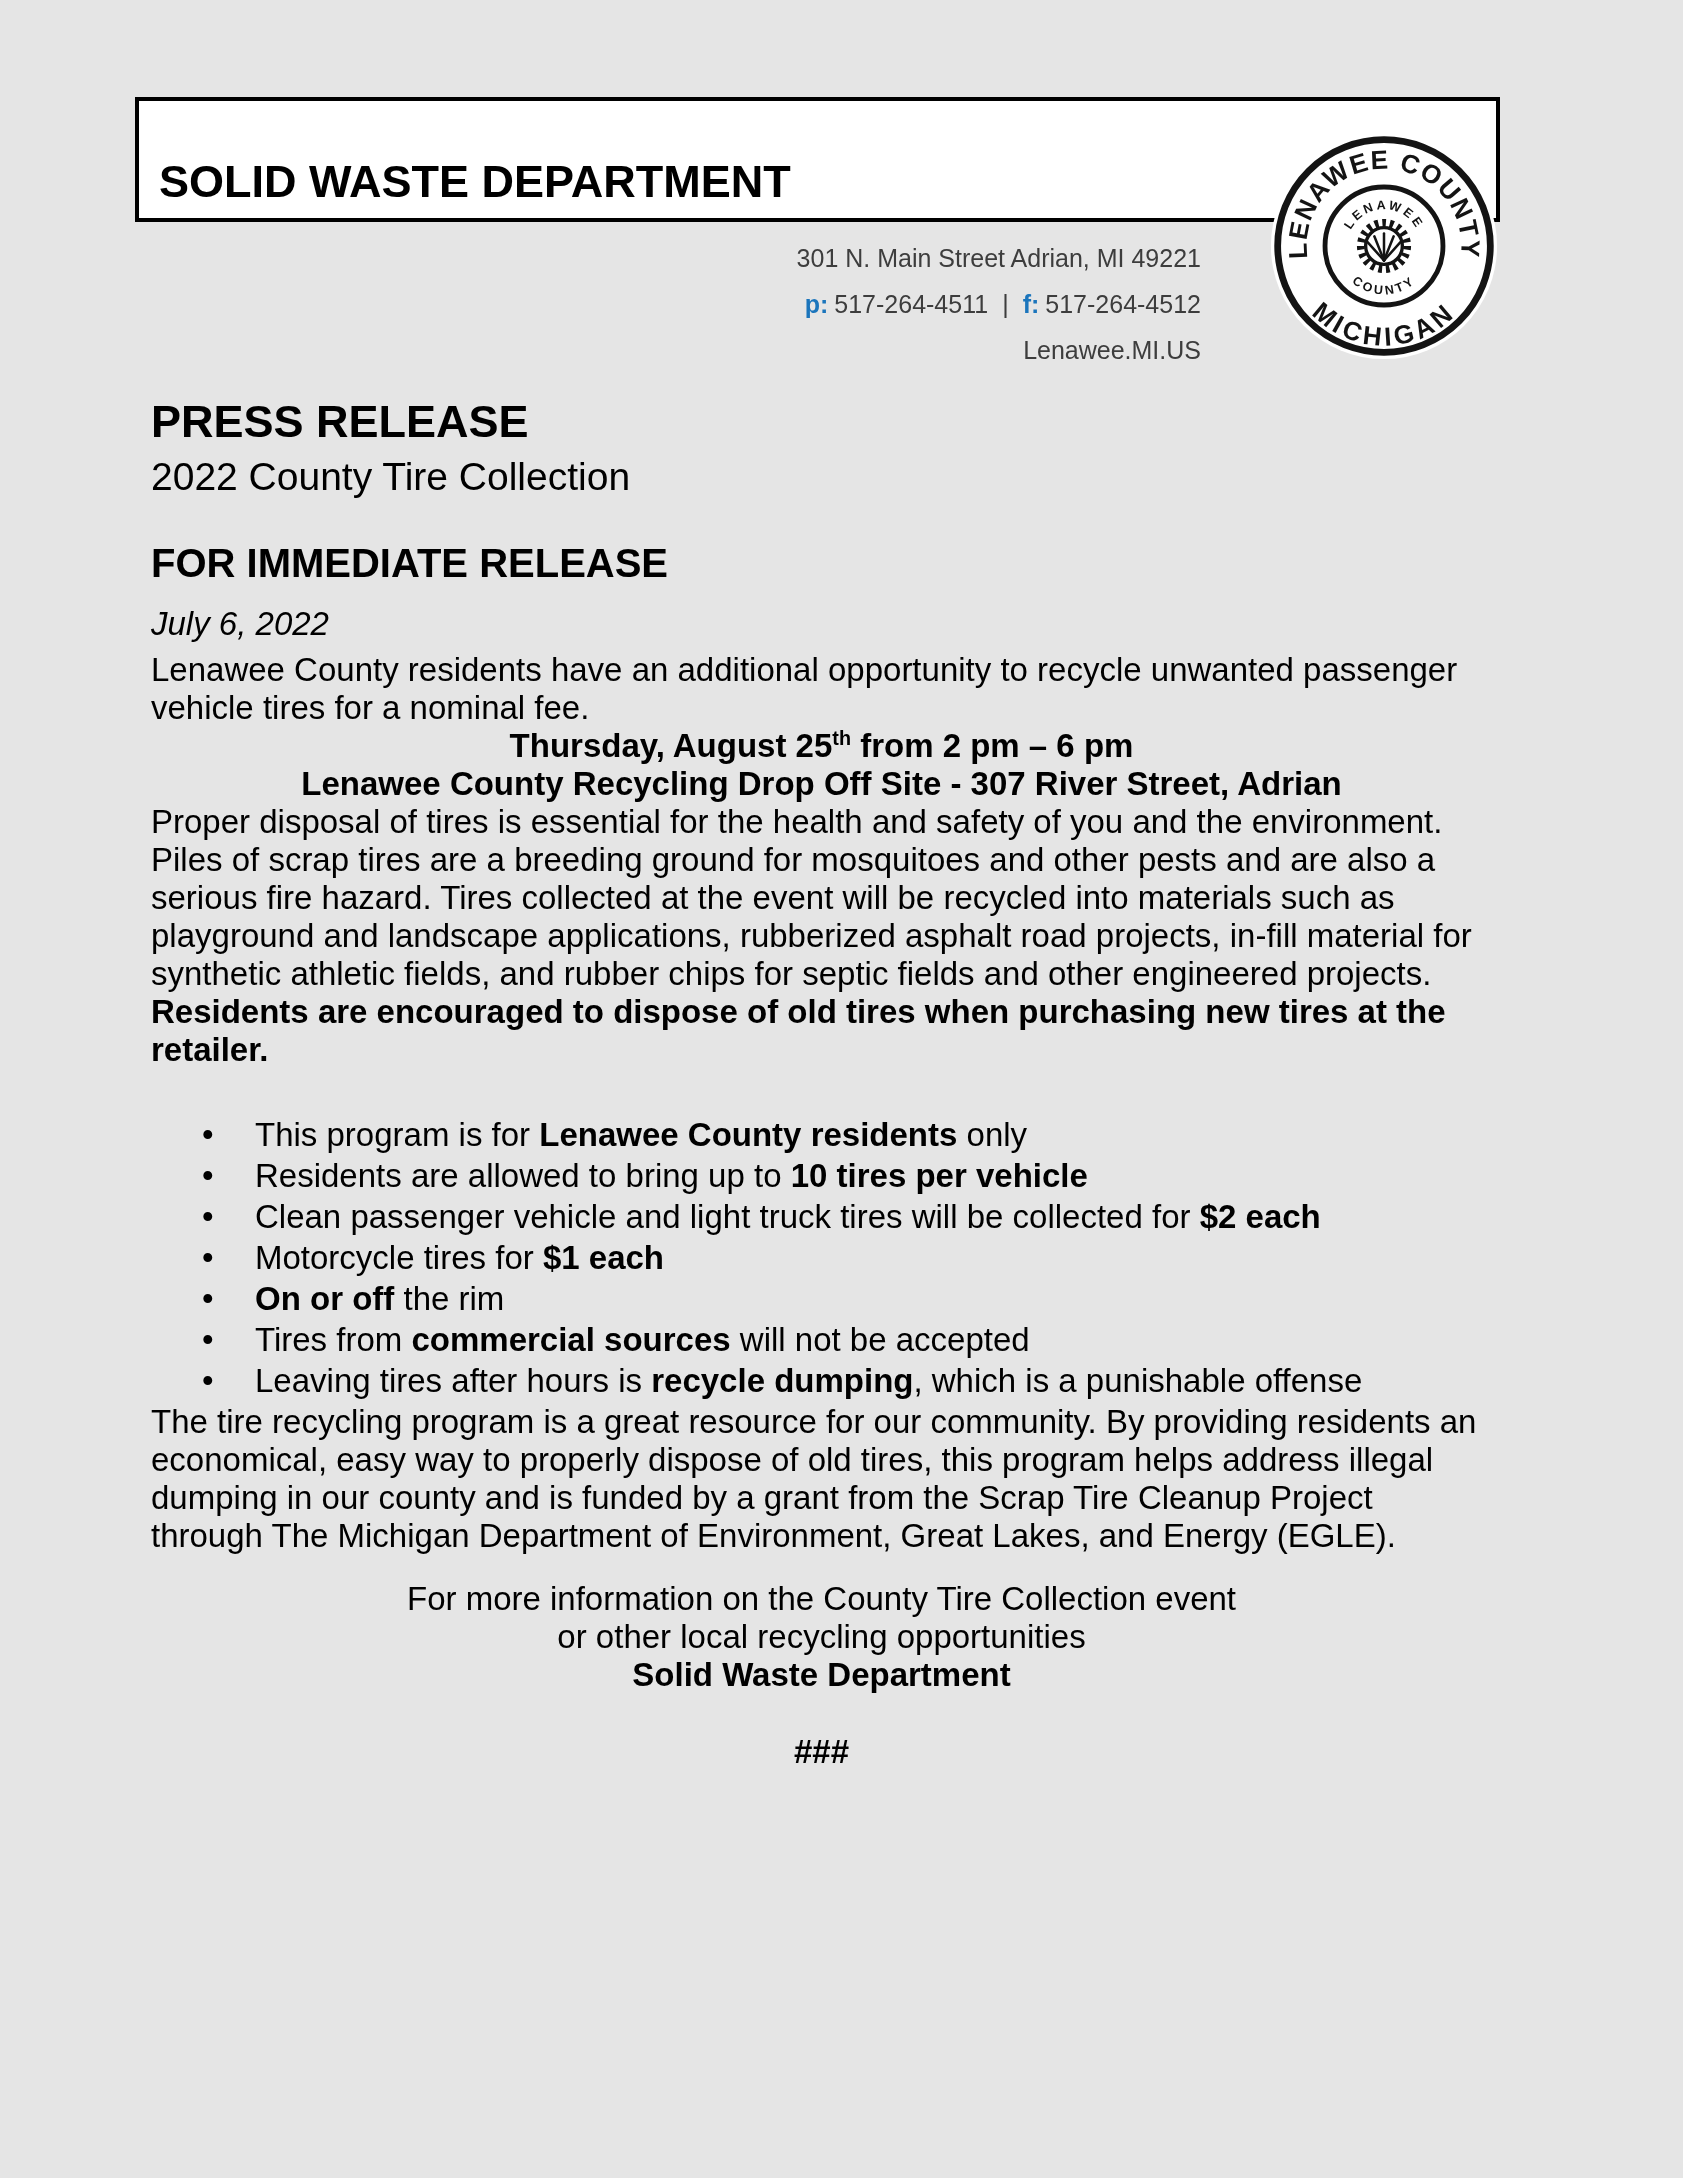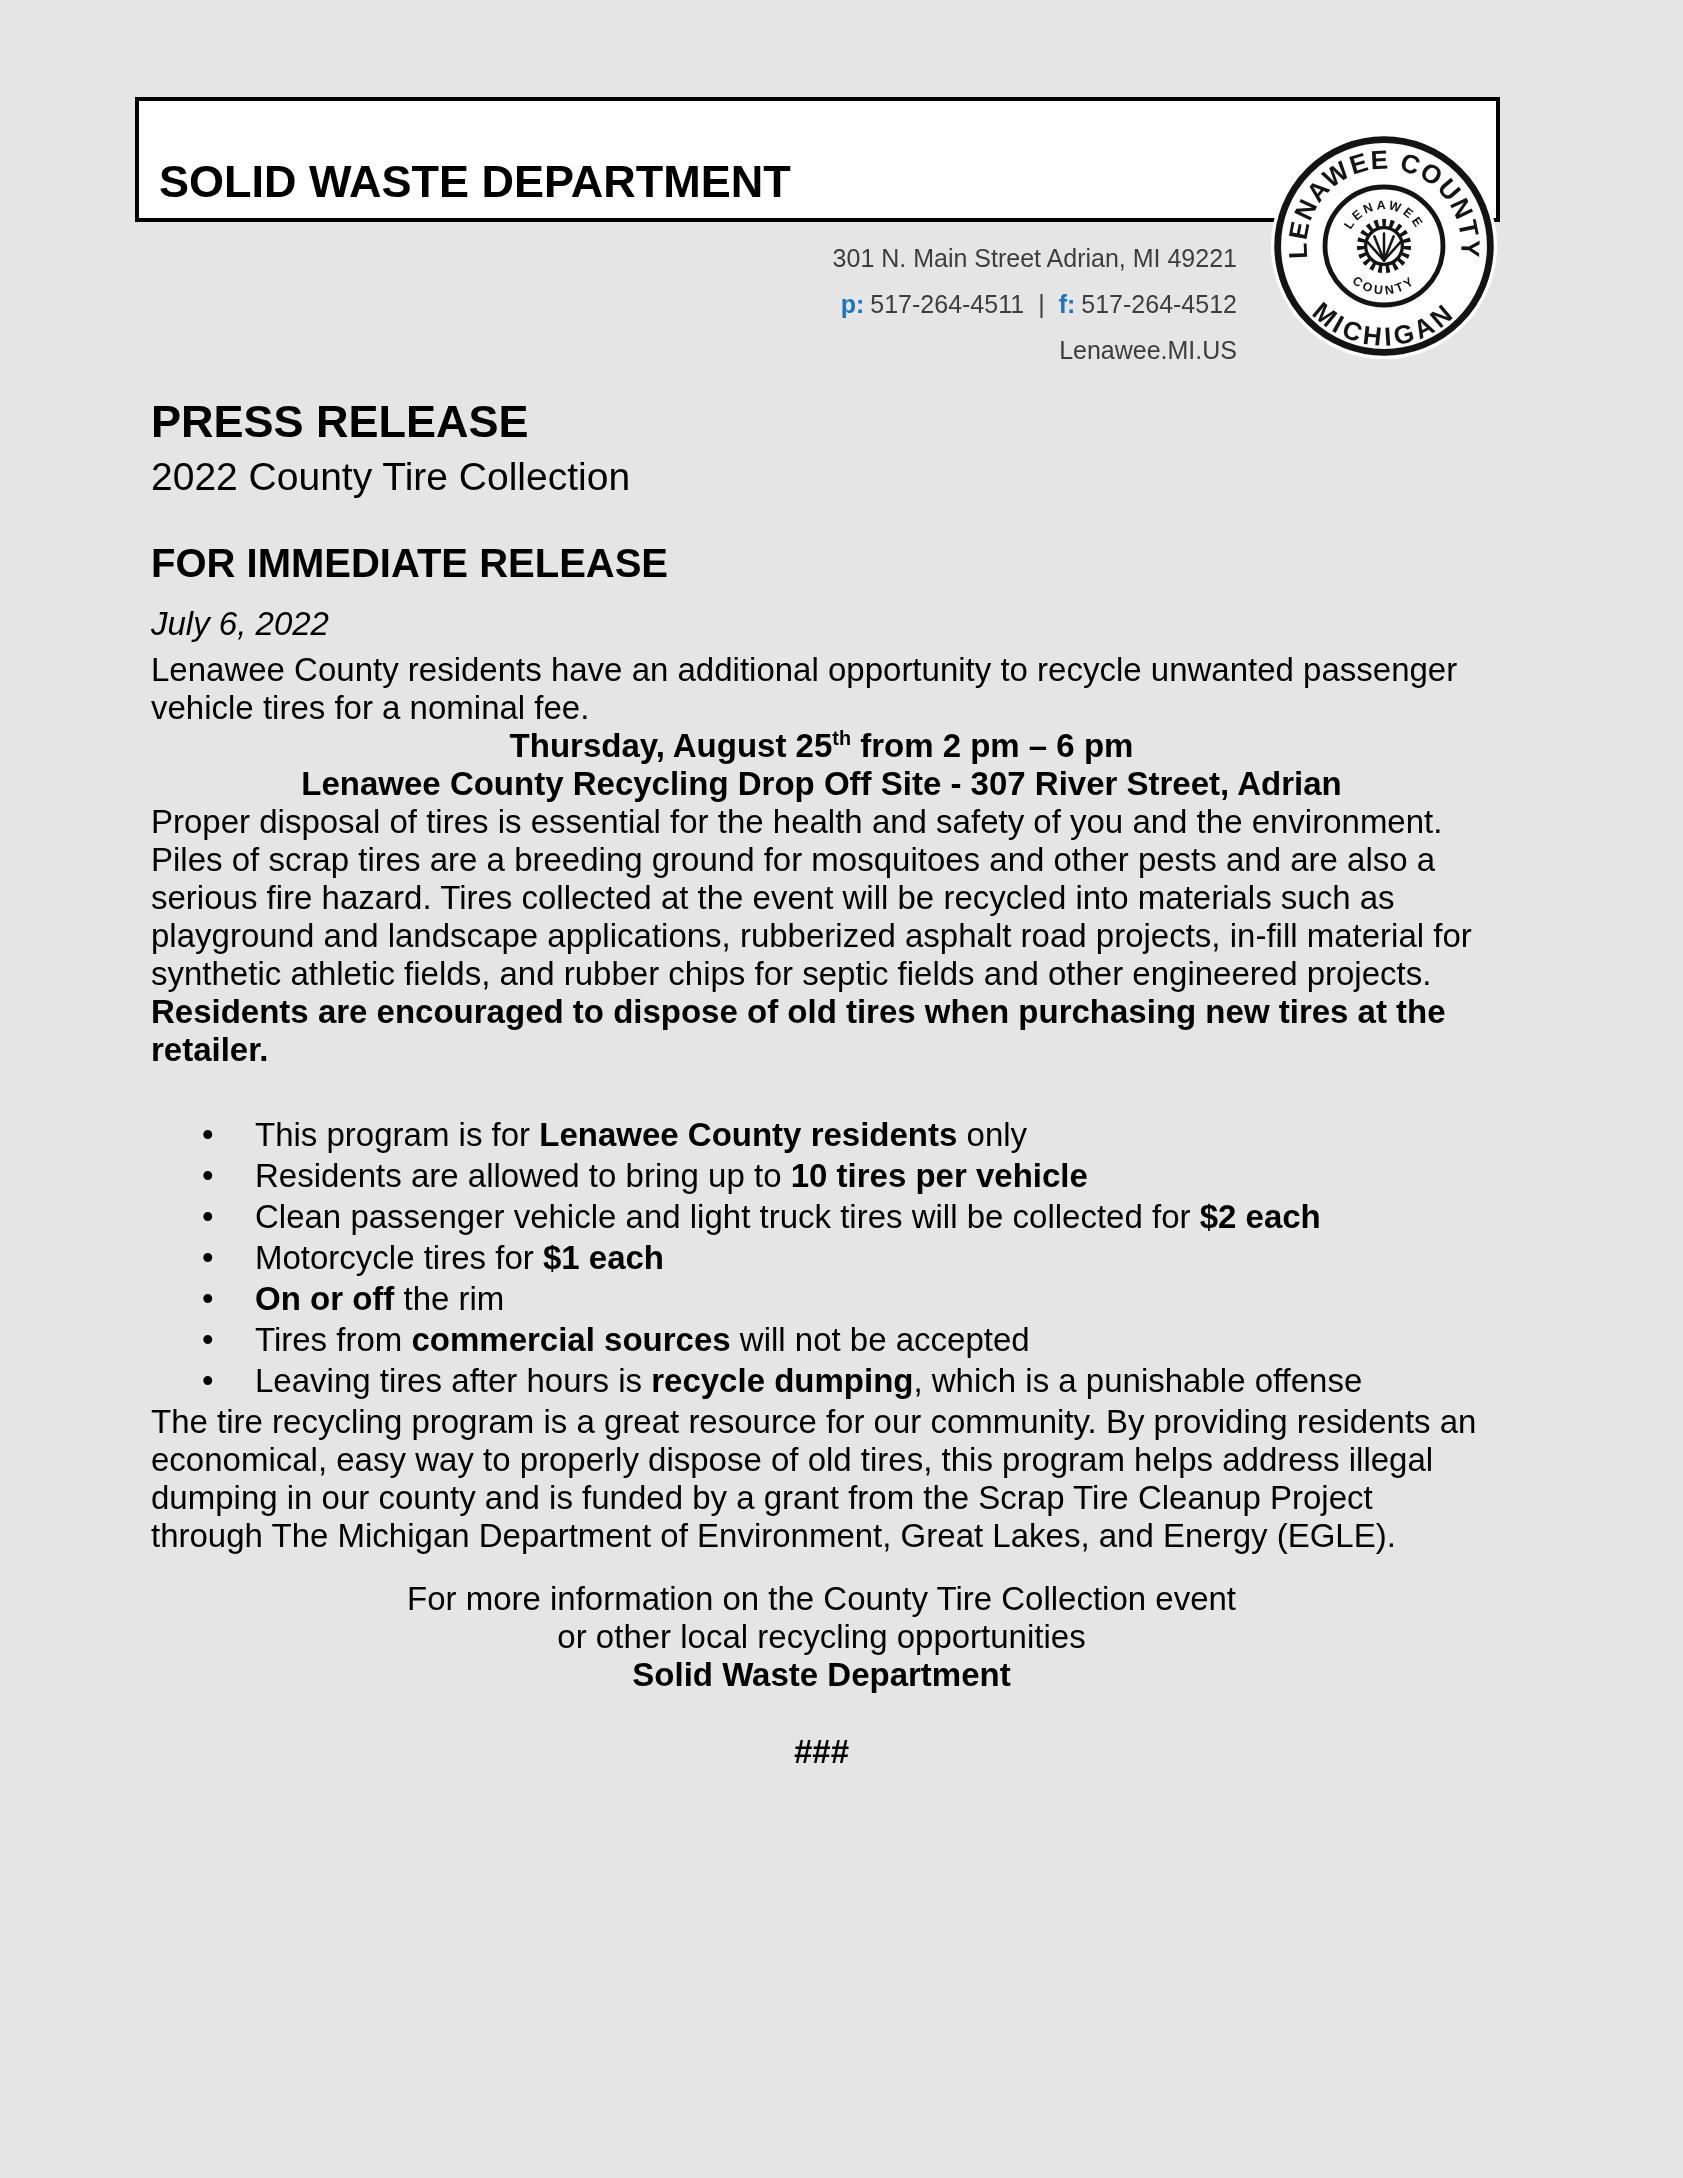--- a/index.html
+++ b/index.html
@@ -6,21 +6,21 @@
   html,body{margin:0;padding:0;background:#fff;}
   .page{position:relative;width:1683px;height:2178px;background:#e5e5e5;overflow:hidden;
         font-family:"Liberation Sans","DejaVu Sans",sans-serif;color:var(--ink);}
 
   
   .header-box{position:absolute;left:135px;top:97px;width:1365px;height:125px;
               border:4px solid #000;box-sizing:border-box;background:#fff;}
   .header-title{padding:55px 0 0 20px;font-size:45px;font-weight:bold;white-space:nowrap;}
   .logo{position:absolute;left:1268px;top:130px;width:232px;height:232px;}
   .logo svg{display:block;width:100%;height:100%;}
-  .contact{position:absolute;top:235px;right:446px;text-align:right;
+  .contact{position:absolute;top:235px;right:482px;text-align:right;
            font-size:25px;line-height:46px;color:var(--ctext);}
   .contact .lbl{color:var(--accent);font-weight:bold;margin-right:6px;}
   .contact .sep{padding:0 14px;}
 
   
   .main{position:absolute;left:151px;top:396px;width:1341px;font-size:33px;line-height:38px;}
   .main p{margin:0;}
   .h-press{font-size:45px;line-height:51px;font-weight:bold;margin:0;}
   .subtitle{font-size:39px;line-height:46px;margin:7px 0 0;}
   .h-immediate{font-size:40px;line-height:46px;font-weight:bold;margin:40px 0 0;}

